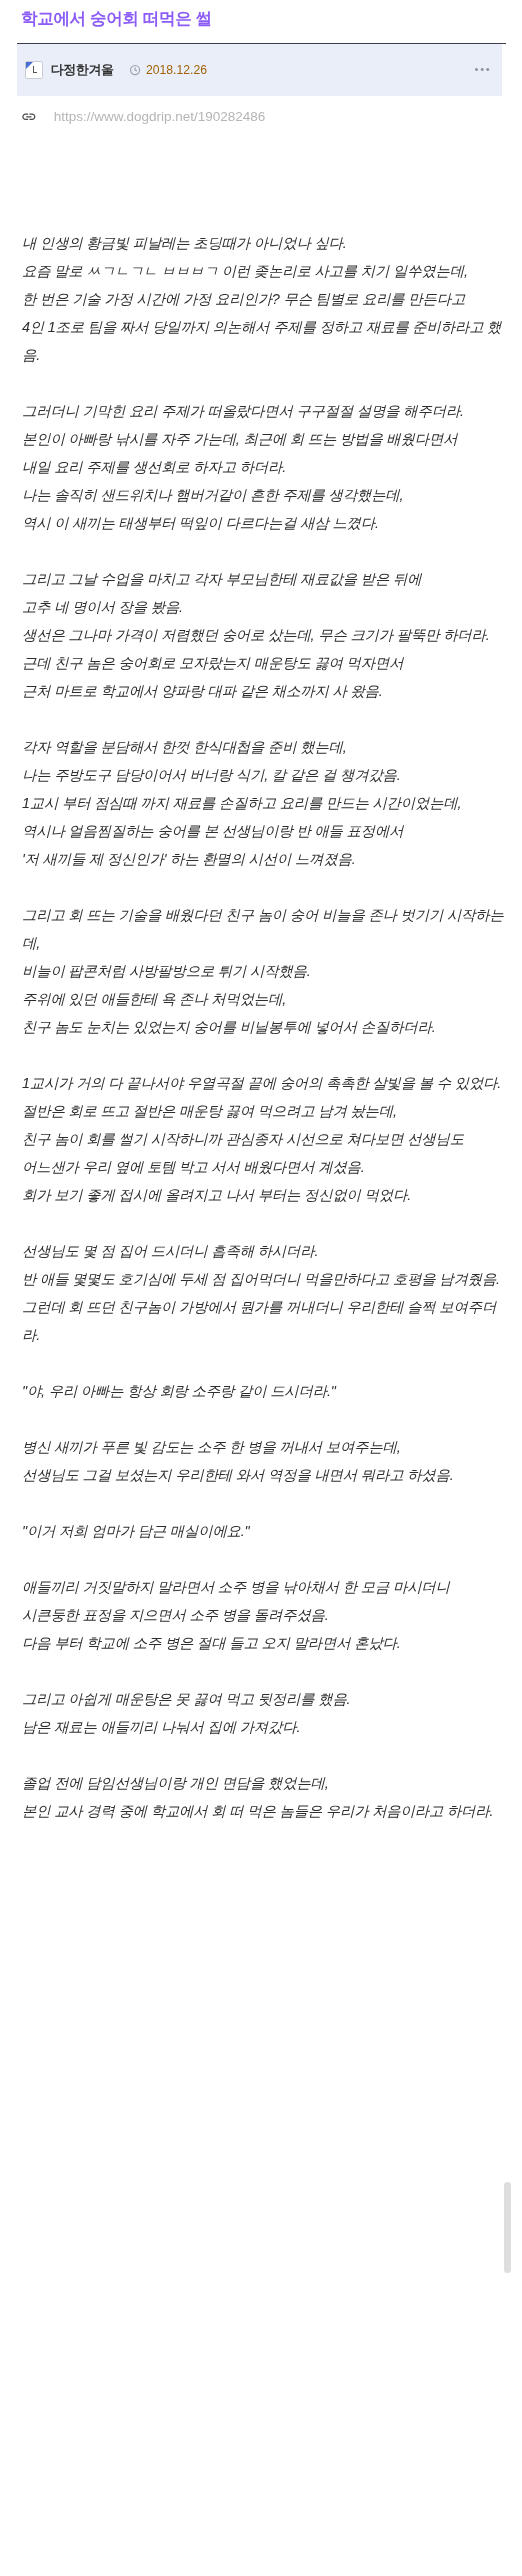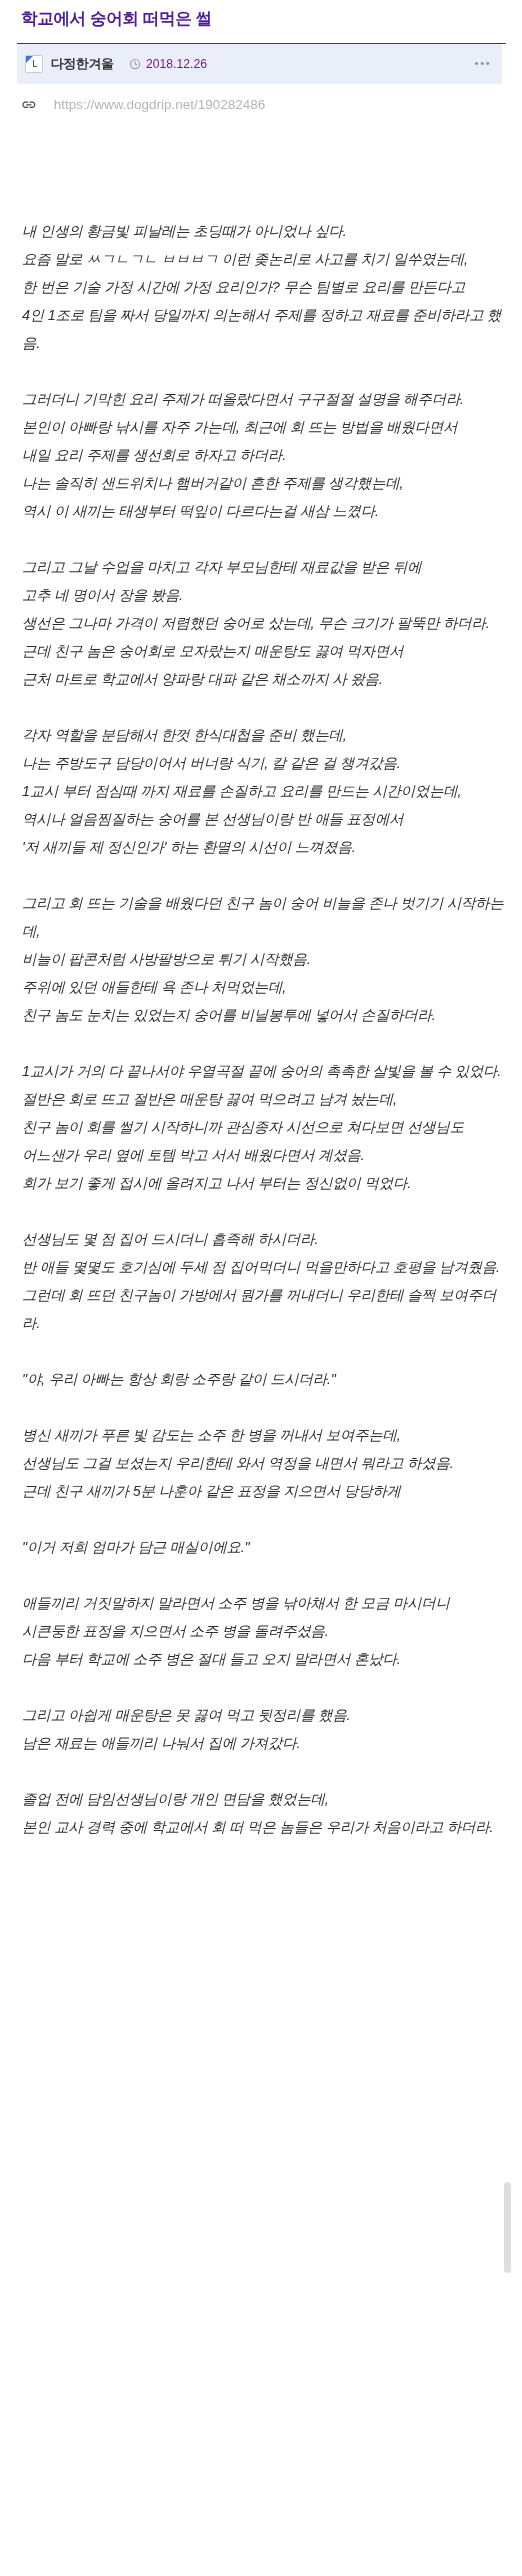--- a/index.html
+++ b/index.html
@@ -4,29 +4,29 @@
 <style>
   html,body { margin:0; padding:0; }
   body {
     width:523px; height:2576px; position:relative;
     background:#ffffff; overflow:hidden;
     font-family:"Liberation Sans","DejaVu Sans",sans-serif;
     -webkit-font-smoothing:antialiased;
   }
   .page-title {
     padding:7.8px 21px 0 21px;
-    font-size:16.6px; font-weight:bold; color:#4c1d95;
+    font-size:16.6px; font-weight:bold; color:#8b5cf6;
     letter-spacing:-0.4px;
   }
   .meta-divider {
     margin:13px 17.4px 0 17.4px;
     border-top:1.7px solid #3a3e49;
   }
   .meta-band {
-    margin:0 21px 0 17.4px; height:40px;
+    margin:0 21px 0 17.4px; height:52px;
     background:#e9eef8;
     display:flex; align-items:center;
     padding:0 10.5px 0 7.8px;
   }
   .avatar {
     width:15.7px; height:15.7px; background:#ffffff;
     border:0.9px solid #c7cbd4; border-radius:1.7px;
     position:relative; flex:0 0 auto;
   }
   .avatar::before {
@@ -37,21 +37,21 @@
     content:""; position:absolute; top:4.4px; left:7px;
     width:2.6px; height:6.1px;
     border-left:1.7px solid #555; border-bottom:1.7px solid #555;
   }
   .author-name {
     margin-left:7.8px; font-size:13px; font-weight:bold;
     color:#333; letter-spacing:-0.4px;
   }
   .date-group {
     margin-left:15.7px; display:flex; align-items:center; gap:4.4px;
-    color:#701a75; font-size:12.2px;
+    color:#a16207; font-size:12.2px;
   }
   .clock-icon { width:12.2px; height:12.2px; display:block; }
   .more-button {
     margin-left:auto; color:#8b8f96; font-size:11.3px;
     letter-spacing:1.7px; cursor:pointer; line-height:1;
   }
   .url-row {
     margin:13px 21px 0 21px;
     display:flex; align-items:center; gap:17px;
   }
@@ -101,21 +101,21 @@
 
 <div class="post-body">
     <p><span>내 인생의 황금빛 피날레는 초딩때가 아니었나 싶다.</span><br><span>요즘 말로 ㅆㄱㄴㄱㄴ ㅂㅂㅂㄱ 이런 좆논리로 사고를 치기 일쑤였는데,</span><br><span>한 번은 기술 가정 시간에 가정 요리인가? 무슨 팀별로 요리를 만든다고</span><br><span>4인 1조로 팀을 짜서 당일까지 의논해서 주제를 정하고 재료를 준비하라고 했음.</span></p>
     <p><span>그러더니 기막힌 요리 주제가 떠올랐다면서 구구절절 설명을 해주더라.</span><br><span>본인이 아빠랑 낚시를 자주 가는데, 최근에 회 뜨는 방법을 배웠다면서</span><br><span>내일 요리 주제를 생선회로 하자고 하더라.</span><br><span>나는 솔직히 샌드위치나 햄버거같이 흔한 주제를 생각했는데,</span><br><span>역시 이 새끼는 태생부터 떡잎이 다르다는걸 새삼 느꼈다.</span></p>
     <p><span>그리고 그날 수업을 마치고 각자 부모님한테 재료값을 받은 뒤에</span><br><span>고추 네 명이서 장을 봤음.</span><br><span>생선은 그나마 가격이 저렴했던 숭어로 샀는데, 무슨 크기가 팔뚝만 하더라.</span><br><span>근데 친구 놈은 숭어회로 모자랐는지 매운탕도 끓여 먹자면서</span><br><span>근처 마트로 학교에서 양파랑 대파 같은 채소까지 사 왔음.</span></p>
     <p><span>각자 역할을 분담해서 한껏 한식대첩을 준비 했는데,</span><br><span>나는 주방도구 담당이어서 버너랑 식기, 칼 같은 걸 챙겨갔음.</span><br><span>1교시 부터 점심때 까지 재료를 손질하고 요리를 만드는 시간이었는데,</span><br><span>역시나 얼음찜질하는 숭어를 본 선생님이랑 반 애들 표정에서</span><br><span>'저 새끼들 제 정신인가' 하는 환멸의 시선이 느껴졌음.</span></p>
     <p><span>그리고 회 뜨는 기술을 배웠다던 친구 놈이 숭어 비늘을 존나 벗기기 시작하는데,</span><br><span>비늘이 팝콘처럼 사방팔방으로 튀기 시작했음.</span><br><span>주위에 있던 애들한테 욕 존나 처먹었는데,</span><br><span>친구 놈도 눈치는 있었는지 숭어를 비닐봉투에 넣어서 손질하더라.</span><br></p>
     <p><span>1교시가 거의 다 끝나서야 우열곡절 끝에 숭어의 촉촉한 살빛을 볼 수 있었다.</span><br><span>절반은 회로 뜨고 절반은 매운탕 끓여 먹으려고 남겨 놨는데,</span><br><span>친구 놈이 회를 썰기 시작하니까 관심종자 시선으로 쳐다보면 선생님도</span><br><span>어느샌가 우리 옆에 토템 박고 서서 배웠다면서 계셨음.</span><br><span>회가 보기 좋게 접시에 올려지고 나서 부터는 정신없이 먹었다.</span></p>
     <p><span>선생님도 몇 점 집어 드시더니 흡족해 하시더라.</span><br><span>반 애들 몇몇도 호기심에 두세 점 집어먹더니 먹을만하다고 호평을 남겨줬음.</span><br><span>그런데 회 뜨던 친구놈이 가방에서 뭔가를 꺼내더니 우리한테 슬쩍 보여주더라.</span></p>
     <p><span>"야, 우리 아빠는 항상 회랑 소주랑 같이 드시더라."</span></p>
-    <p><span>병신 새끼가 푸른 빛 감도는 소주 한 병을 꺼내서 보여주는데,</span><br><span>선생님도 그걸 보셨는지 우리한테 와서 역정을 내면서 뭐라고 하셨음.</span><br><span>근데 친구 새끼가 5분 나훈아 같은 표정을 지으면서 당당하게</span></p>
+    <p><span>병신 새끼가 푸른 빛 감도는 소주 한 병을 꺼내서 보여주는데,</span><br><span>선생님도 그걸 보셨는지 우리한테 와서 역정을 내면서 뭐라고 하셨음.</span><br></p>
     <p><span>"이거 저희 엄마가 담근 매실이에요."</span></p>
     <p><span>애들끼리 거짓말하지 말라면서 소주 병을 낚아채서 한 모금 마시더니</span><br><span>시큰둥한 표정을 지으면서 소주 병을 돌려주셨음.</span><br><span>다음 부터 학교에 소주 병은 절대 들고 오지 말라면서 혼났다.</span></p>
     <p><span>그리고 아쉽게 매운탕은 못 끓여 먹고 뒷정리를 했음.</span><br><span>남은 재료는 애들끼리 나눠서 집에 가져갔다.</span></p>
     <p><span>졸업 전에 담임선생님이랑 개인 면담을 했었는데,</span><br><span>본인 교사 경력 중에 학교에서 회 떠 먹은 놈들은 우리가 처음이라고 하더라.</span></p>
   </div>
 
 <div class="scrollbar-thumb"></div>
 
 
 </body></html>

